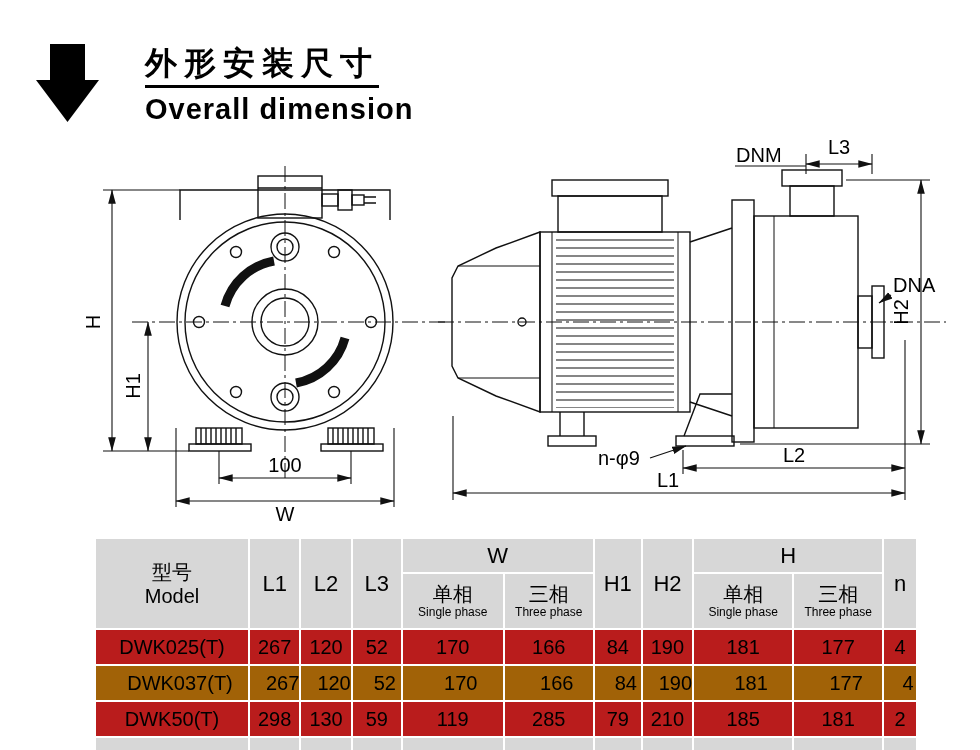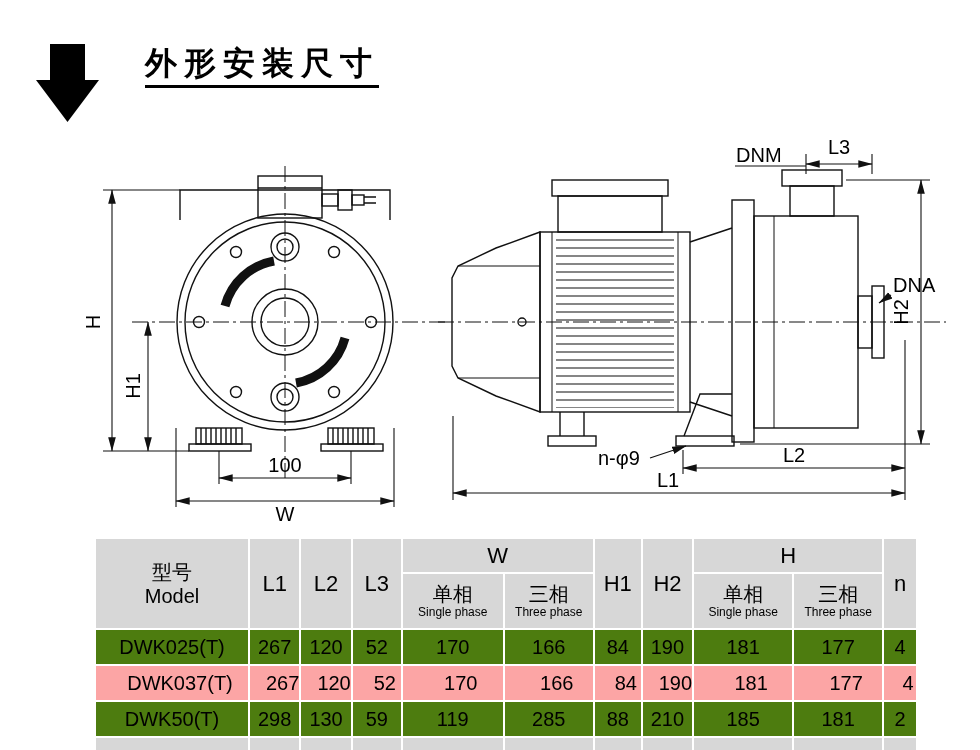--- a/index.html
+++ b/index.html
@@ -20,35 +20,36 @@
 
   
   .dim-table{position:absolute;top:537px;left:94px;border-collapse:separate;border-spacing:2px;
              table-layout:fixed;}
   .dim-table th,.dim-table td{text-align:center;vertical-align:middle;padding:0;overflow:hidden;}
   .dim-table th{background:#d7d7d7;font-weight:normal;font-size:22px;}
   .dim-table thead tr:first-child{height:33px;}
   .dim-table thead tr:nth-child(2){height:54px;}
   .hd-cn{font-size:20px;line-height:1.2;}
   .hd-sub{font-size:12px;line-height:1.1;}
-  .dim-table td{font-size:20px;height:34px;background:#4d7c0f;}
-  .dim-table tbody tr.alt td{background:#fca5a5;padding-left:16px;}
+  .dim-table td{font-size:20px;height:34px;background:#b91c1c;}
+  .dim-table tbody tr.alt td{background:#a16207;padding-left:16px;}
   .dim-table tbody tr.partial td{height:12px;background:#d7d7d7;}
 </style>
 </head>
 <body>
 
 <div class="page">
 
   <div class="hdr">
     <svg width="63" height="78" viewBox="0 0 63 78">
       <polygon points="14,0 49,0 49,36 63,36 31.5,78 0,36 14,36" fill="#000"></polygon>
     </svg>
     <div class="titles">
       <h1 class="title-cn">外形安装尺寸</h1><br>
+      <h2 class="title-en">Overall dimension</h2>
     </div>
   </div>
 
   <svg class="drawing" width="980" height="400" viewBox="0 0 980 400" xmlns="http://www.w3.org/2000/svg">
     <defs>
       <marker id="arr" viewBox="0 0 12 8" refX="11.5" refY="4" markerWidth="13" markerHeight="9" orient="auto-start-reverse">
         <path d="M0,0.8 L12,4 L0,7.2 Z" fill="#111"></path>
       </marker>
       <pattern id="fins" width="8" height="8" patternUnits="userSpaceOnUse">
         <line x1="0" y1="4" x2="8" y2="4" stroke="#222" stroke-width="1.1"></line>
@@ -269,21 +270,21 @@
         <td>177</td>
         <td>4</td>
       </tr>
       <tr>
         <td>DWK50(T)</td>
         <td>298</td>
         <td>130</td>
         <td>59</td>
         <td>119</td>
         <td>285</td>
-        <td>88</td>
+        <td>79</td>
         <td>210</td>
         <td>185</td>
         <td>181</td>
         <td>2</td>
       </tr>
       <tr class="partial">
         <td></td>
           <td></td>
           <td></td>
         <td></td>

